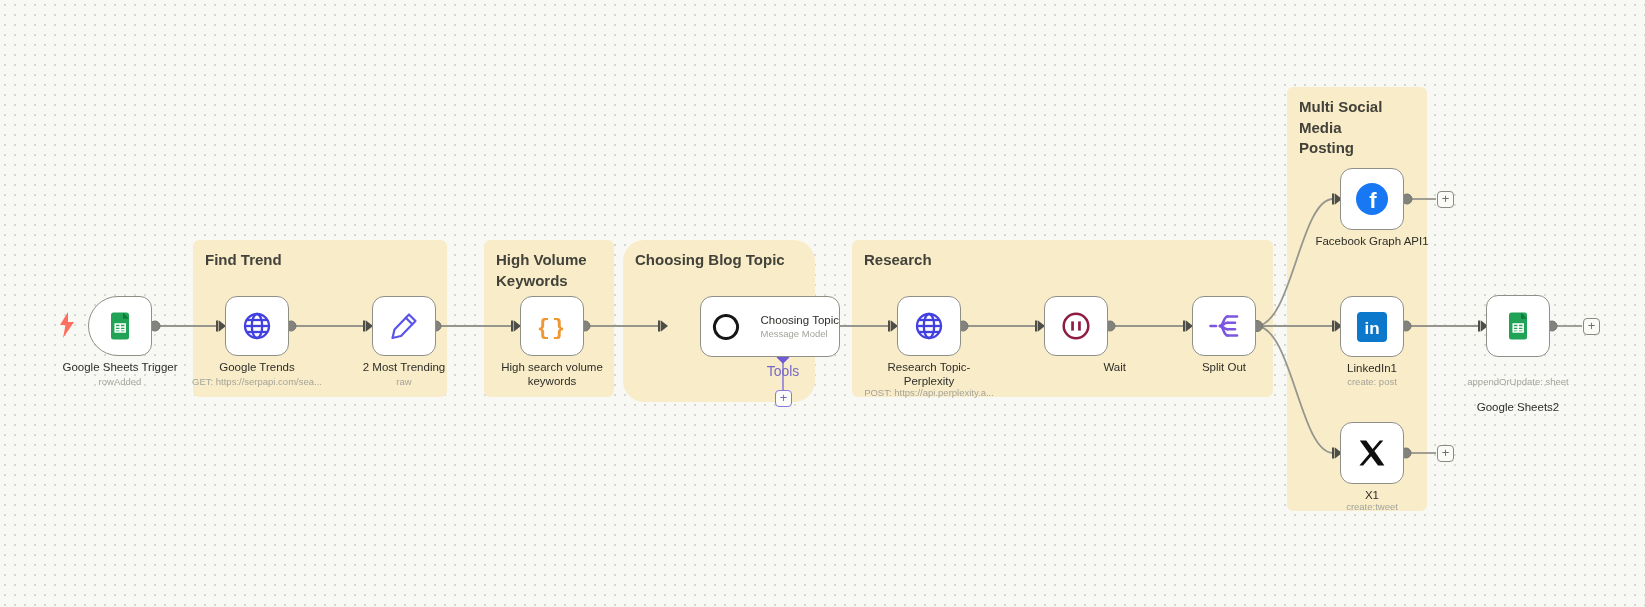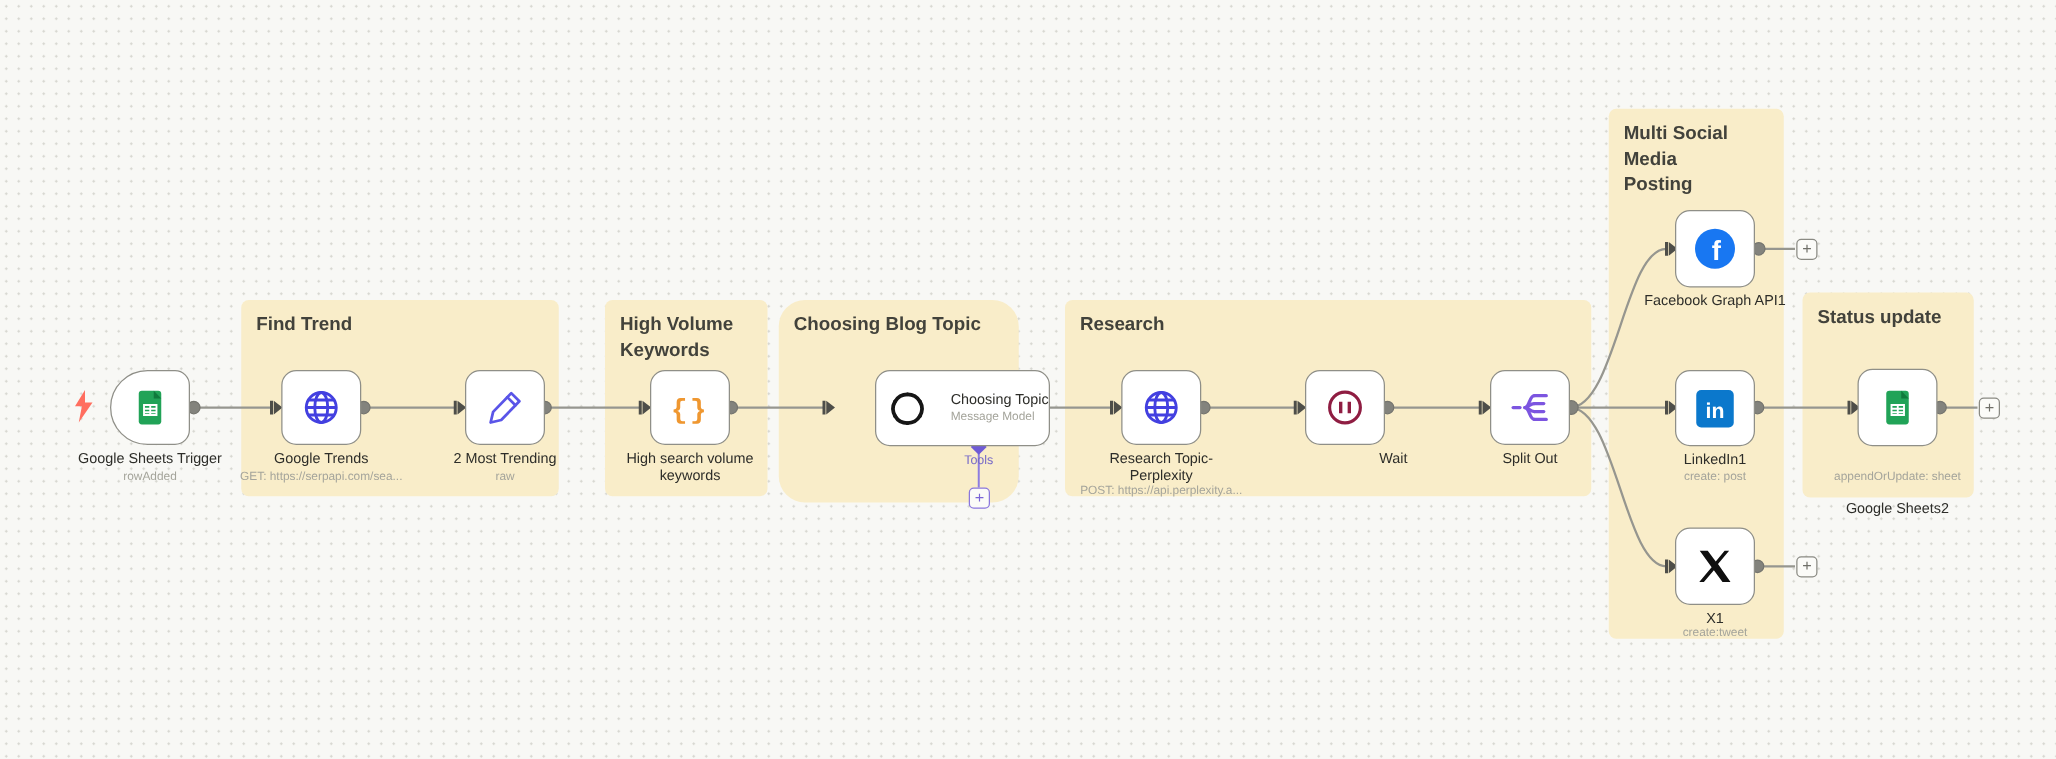--- a/index.html
+++ b/index.html
@@ -75,21 +75,21 @@
     font-size:13px;
     line-height:13px;
     text-align:center;
     z-index:4;
     cursor:pointer;
   }
   .plus-btn.purple{border-color:#8b77dd;color:#7a64d6;}
   .connector-label{
     position:absolute;
     transform:translateX(-50%);
-    font-size:10px;
+    font-size:14px;
     color:#7668c8;
     z-index:4;
   }
   svg.overlay{position:absolute;left:0;top:0;z-index:2;}
   svg.icon{display:block;}
 </style>
 </head>
 <body>
 
 <div id="canvas">
@@ -103,23 +103,20 @@
   </div>
   <div class="group" style="left:623px;top:240px;width:192px;height:162px;border-radius:21px;">
     <div class="group-title">Choosing Blog Topic</div>
   </div>
   <div class="group" style="left:852px;top:240px;width:421px;height:157px;">
     <div class="group-title">Research</div>
   </div>
   <div class="group" style="left:1287px;top:87px;width:140px;height:424px;">
     <div class="group-title">Multi Social Media
 Posting</div>
-  </div>
-  <div class="group" style="left:1442px;top:234px;width:137px;height:164px;">
-    <div class="group-title">Status update</div>
   </div>
 
   <svg class="overlay" width="1645" height="607">
 
     <path d="M68,312 L60,325 h5.5 L63,338 L74,322 h-6 Z" fill="#ff6e5f"></path>
 
     <g stroke="#96968f" stroke-width="1.8" fill="none">
       <line x1="155" y1="326" x2="217" y2="326"></line>
       <line x1="291" y1="326" x2="364" y2="326"></line>
       <line x1="436" y1="326" x2="512" y2="326"></line>

